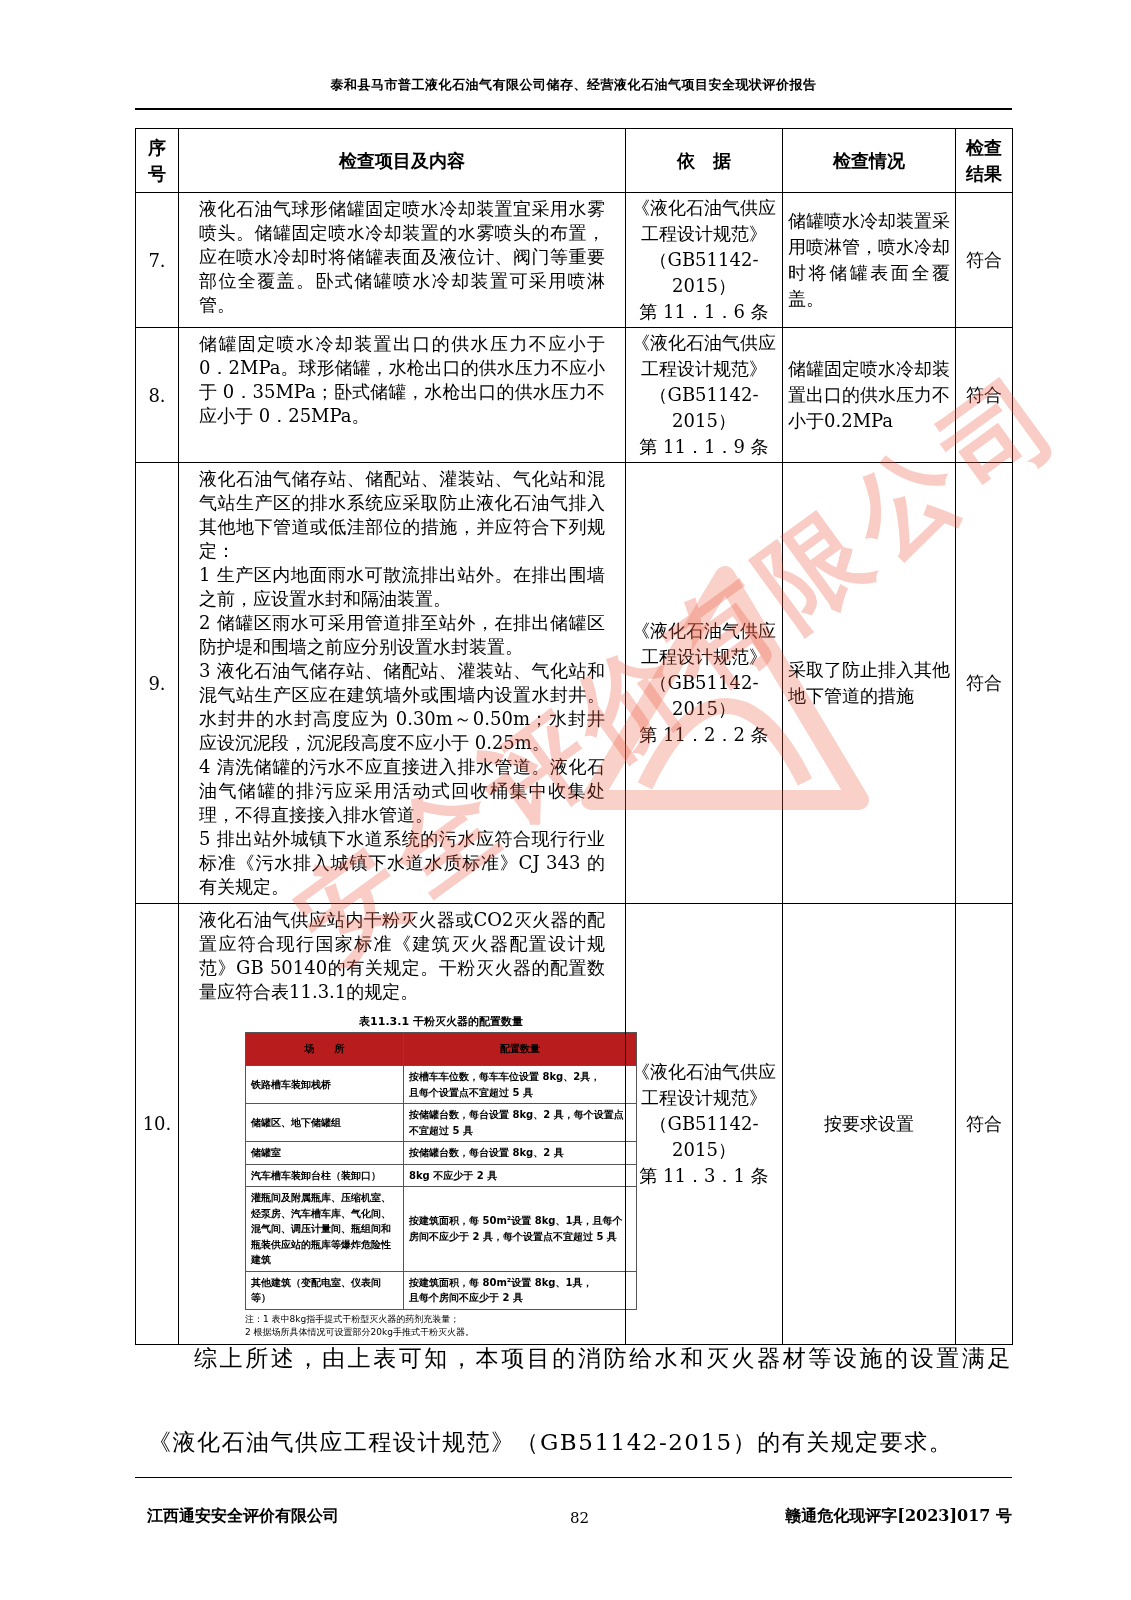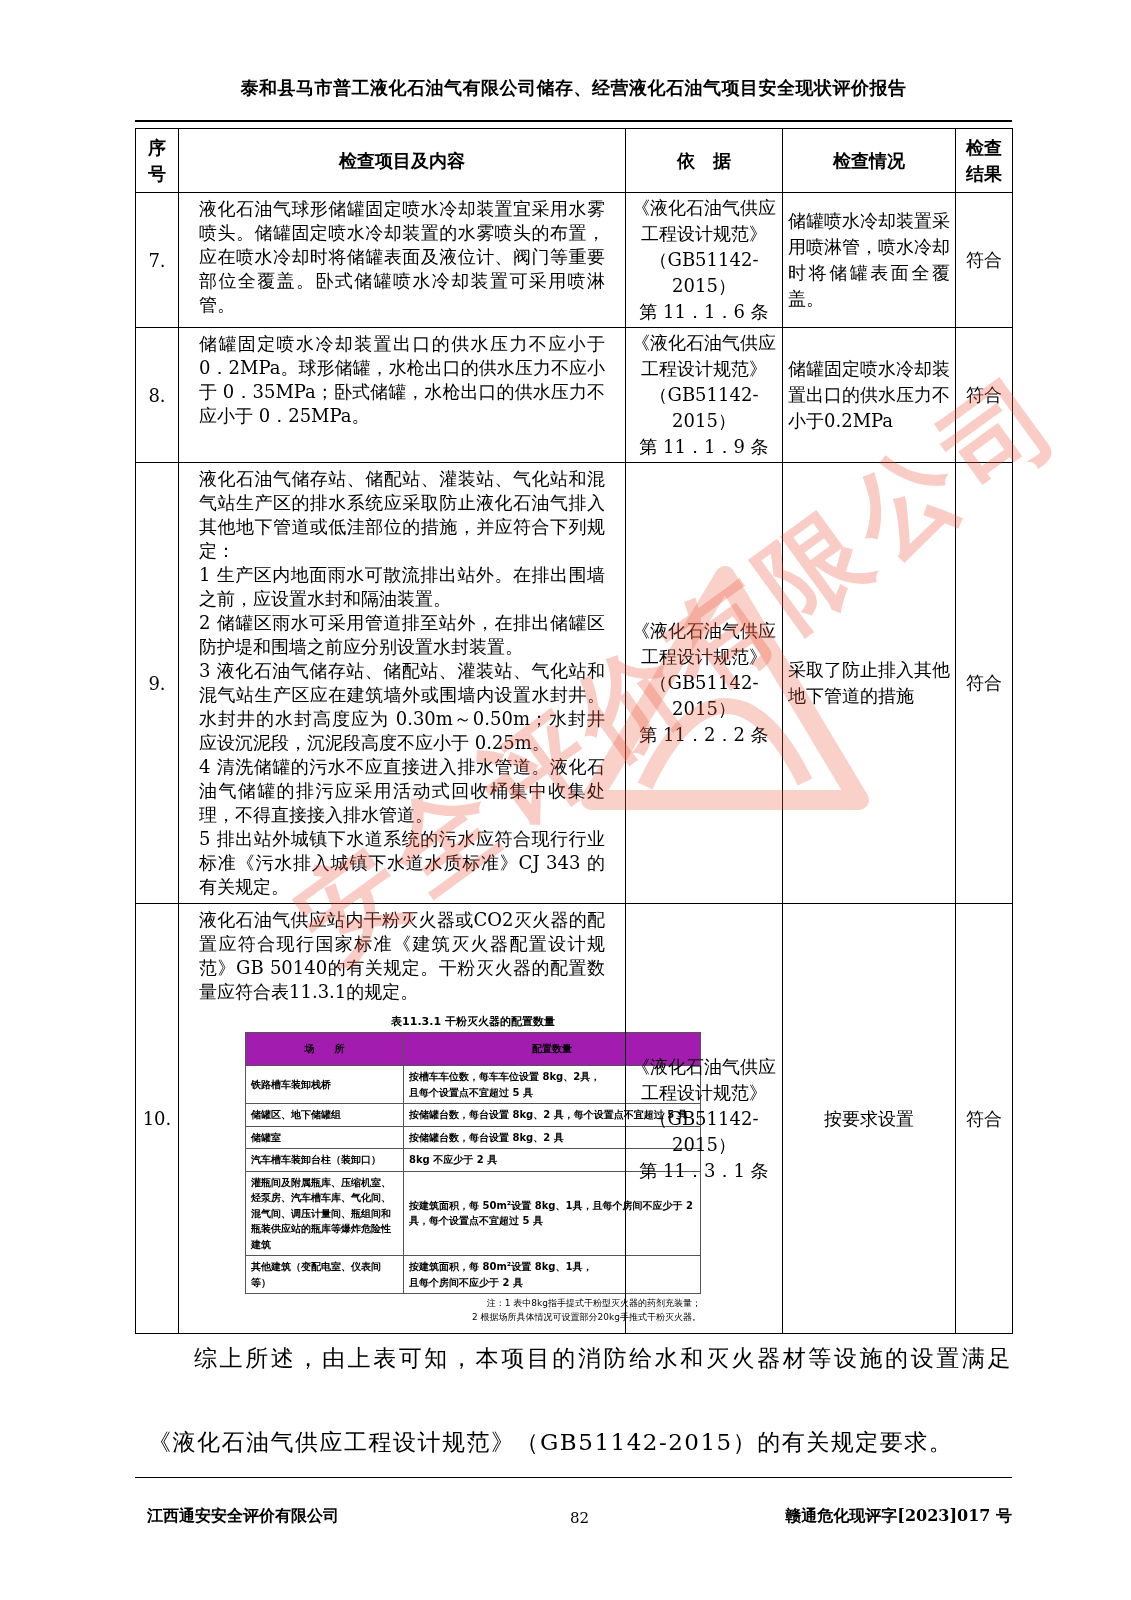--- a/index.html
+++ b/index.html
@@ -2,47 +2,47 @@
 <html lang="zh"><head>
 <meta charset="utf-8">
 <style>
   * { margin:0; padding:0; box-sizing:border-box; }
   html,body { background:#ffffff; }
   body { font-family:"DejaVu Serif","Liberation Serif",serif; color:#000; }
   .page { position:relative; width:1131px; height:1600px; background:#fff; overflow:hidden; }
 
   
   .doc-header { position:absolute; top:76px; left:135px; width:877px; text-align:center;
-    font-size:18px; font-weight:bold; letter-spacing:0.5px; padding-bottom:20px; border-bottom:2px solid #000; }
+    font-size:13px; font-weight:bold; letter-spacing:0.5px; padding-bottom:14px; border-bottom:2px solid #000; }
 
   
   .report-table { position:absolute; top:128px; left:135px; width:877px; border-collapse:collapse;
     table-layout:fixed; font-size:18px; }
   .report-table th,.report-table td { border:1.6px solid #000; padding:2px 4px; vertical-align:middle; }
   .report-table thead th { text-align:center; font-weight:bold; line-height:26px; }
   tr.r-head { height:64px; }
   tr.r7 { height:120px; } tr.r8 { height:132px; } tr.r9 { height:428px; } tr.r10 { height:430px; }
   .pre { white-space:pre-line; }
   td.c-no { text-align:center; }
   td.c-item { vertical-align:top; padding:4px 20px; }
   .item-text { text-align:justify; line-height:24px; white-space:pre-line; }
   td.c-basis { text-align:center; line-height:26px; white-space:pre-line; padding:2px 1px; }
   td.c-sit { text-align:justify; line-height:26px; padding:2px 5px; }
   td.c-sit.center { text-align:center; }
   td.c-res { text-align:center; }
 
   
-  .subtable-wrap { margin:10px 0 0 46px; width:456px; font-family:"DejaVu Sans","Liberation Sans",sans-serif; }
+  .subtable-wrap { margin:10px 0 0 46px; width:392px; font-family:"DejaVu Sans","Liberation Sans",sans-serif; }
   .subtable-title { text-align:center; font-size:11px; font-weight:bold; margin-bottom:3px; }
   table.subtable { width:100%; border-collapse:collapse; font-size:10px; }
   .subtable th,.subtable td { border:1px solid #555; padding:3px 5px; vertical-align:middle; }
-  .subtable thead th { background:#a21caf; text-align:center; height:20px; font-weight:bold; }
+  .subtable thead th { background:#b91c1c; text-align:center; height:20px; font-weight:bold; }
   .subtable td.st-place { width:158px; font-weight:bold; line-height:1.55; }
   .subtable td.st-qty { font-weight:bold; line-height:1.55; white-space:pre-line; }
-  .subtable-note { font-size:9px; line-height:1.5; margin-top:3px; white-space:pre-line; font-weight:normal;text-align:right; }
+  .subtable-note { font-size:9px; line-height:1.5; margin-top:3px; white-space:pre-line; font-weight:normal; }
 
   
   .conclusion { position:absolute; left:148px; top:1316px; width:864px; font-size:23px;
     line-height:84px; text-align:justify; text-indent:2em; letter-spacing:1.5px; }
 
   
   .footer-rule { position:absolute; left:135px; top:1477px; width:877px; height:0; border-top:1.5px solid #000; }
   .footer { position:absolute; left:135px; top:1486px; width:877px; display:flex; align-items:flex-end;
     font-size:16px; font-weight:bold; }
   .f-left { flex:1; text-align:left; padding-left:12px; }

